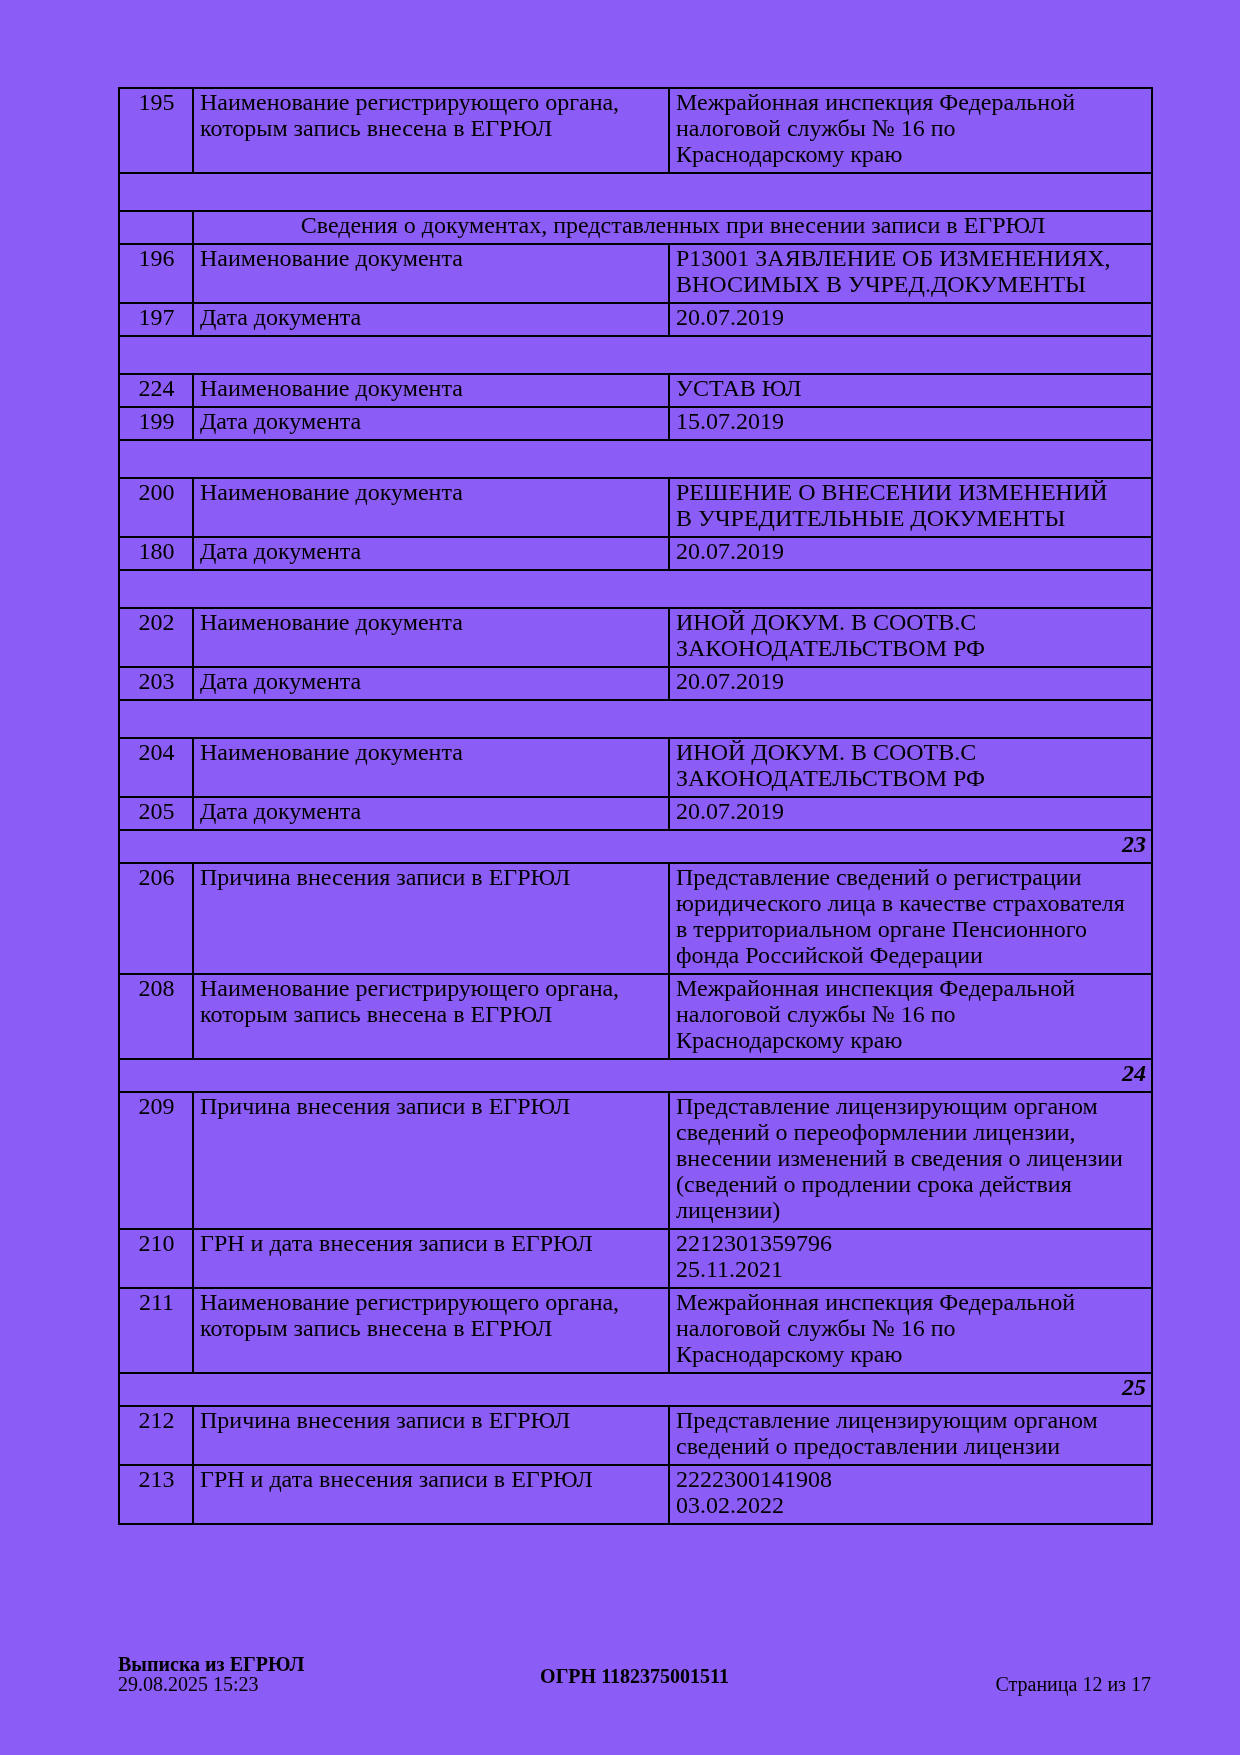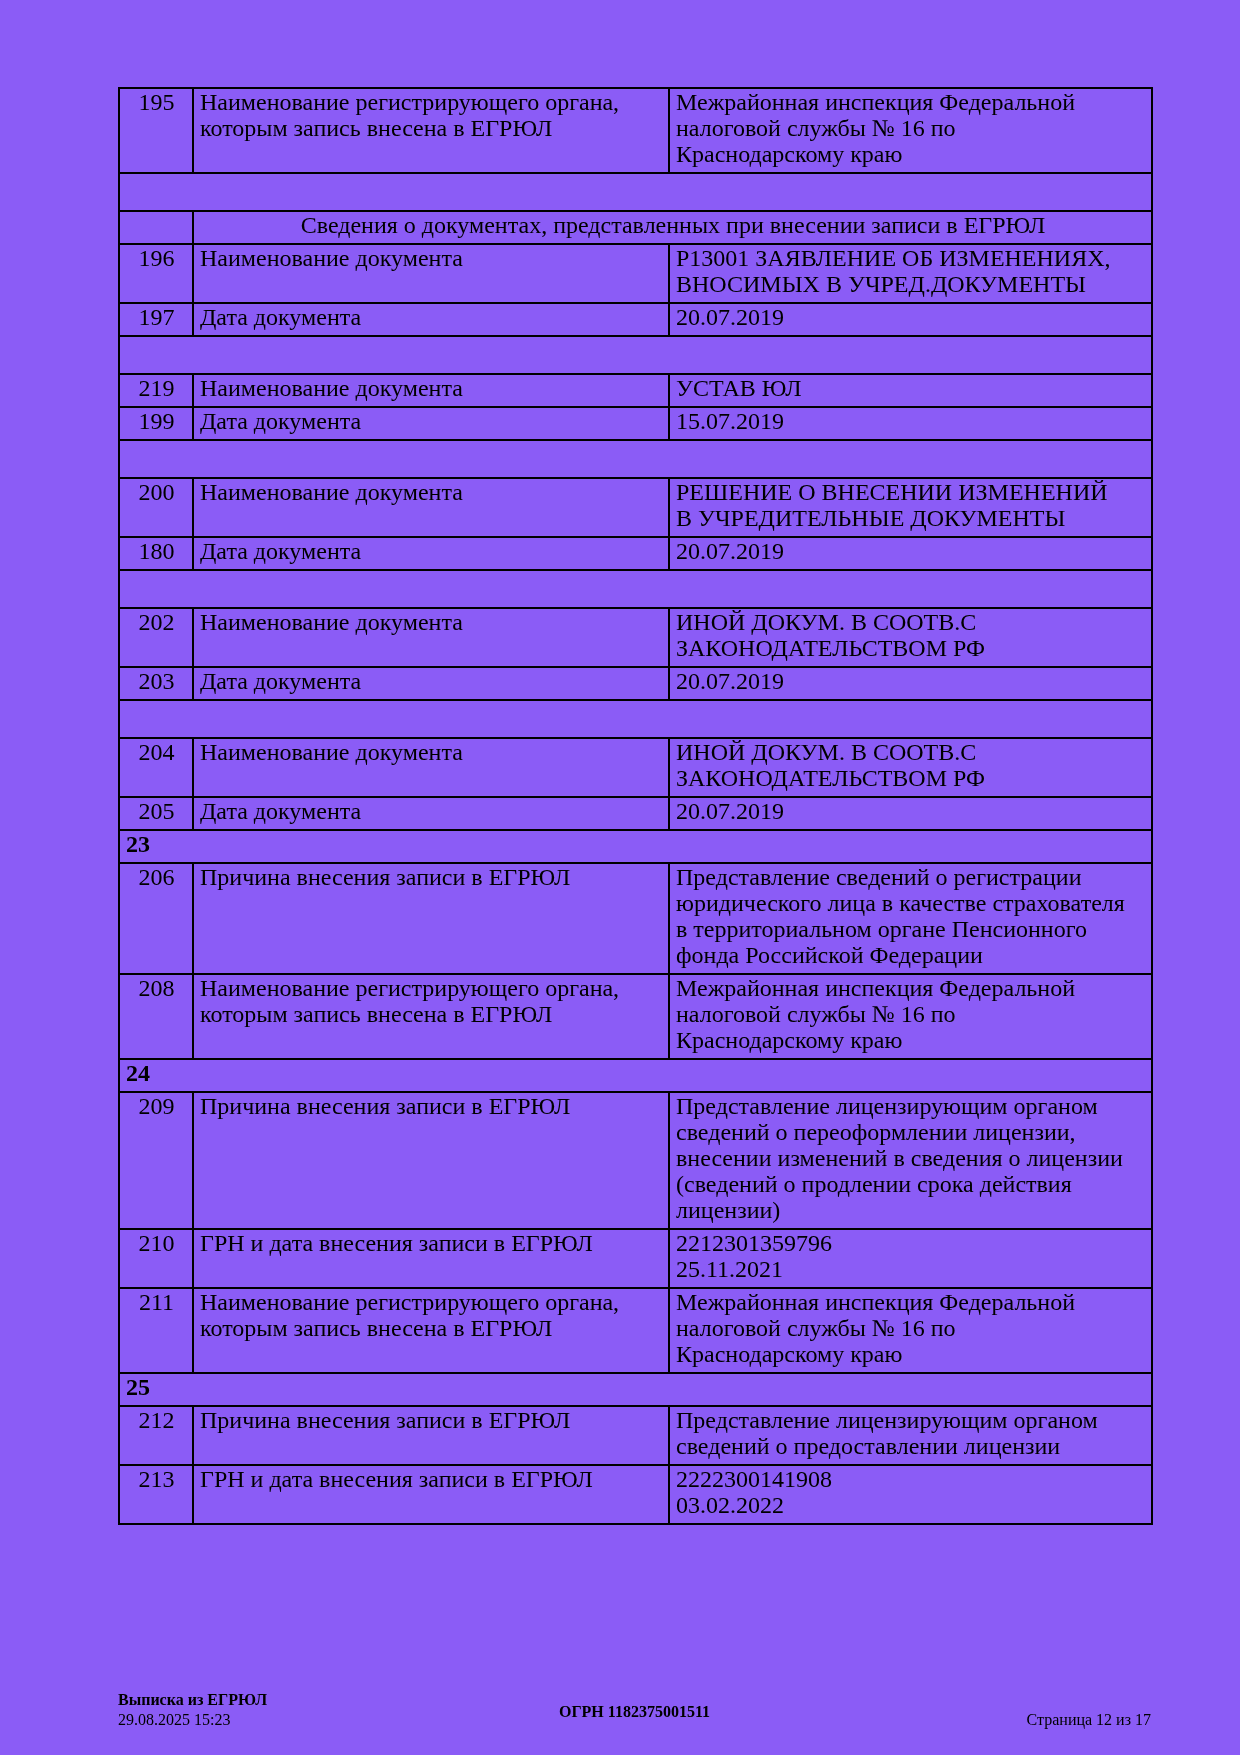--- a/index.html
+++ b/index.html
@@ -37,37 +37,37 @@
     text-align: center;
     padding-left: 2px;
     padding-right: 2px;
     white-space: normal;
   }
   td.c-spacer {
     height: 31px;
     padding: 0;
   }
   td.c-section {
-    text-align: left;
+    text-align: right;
     font-weight: bold;
     white-space: normal;
+    font-style: italic;
   }
   td.c-subheader {
     white-space: normal;
     text-align: center;
   }
   .footer {
     position: absolute;
     left: 118px;
     top: 1652px;
     width: 1033px;
     height: 42px;
-    font-size: 16px;
+    font-size: 20px;
     line-height: 20px;
-    margin-top: 36px;
   }
   .footer-left {
     position: absolute;
     left: 0;
     bottom: 0;
   }
   .footer-title {
     font-weight: bold;
   }
   .footer-center {
@@ -121,21 +121,21 @@
         </tr>
         <tr>
           <td class="c-num">197</td>
           <td class="c-label">Дата документа</td>
           <td class="c-value">20.07.2019</td>
         </tr>
         <tr>
           <td class="c-spacer" colspan="3"></td>
         </tr>
         <tr>
-          <td class="c-num">219</td>
+          <td class="c-num">224</td>
           <td class="c-label">Наименование документа</td>
           <td class="c-value">УСТАВ ЮЛ</td>
         </tr>
         <tr>
           <td class="c-num">199</td>
           <td class="c-label">Дата документа</td>
           <td class="c-value">15.07.2019</td>
         </tr>
         <tr>
           <td class="c-spacer" colspan="3"></td>

